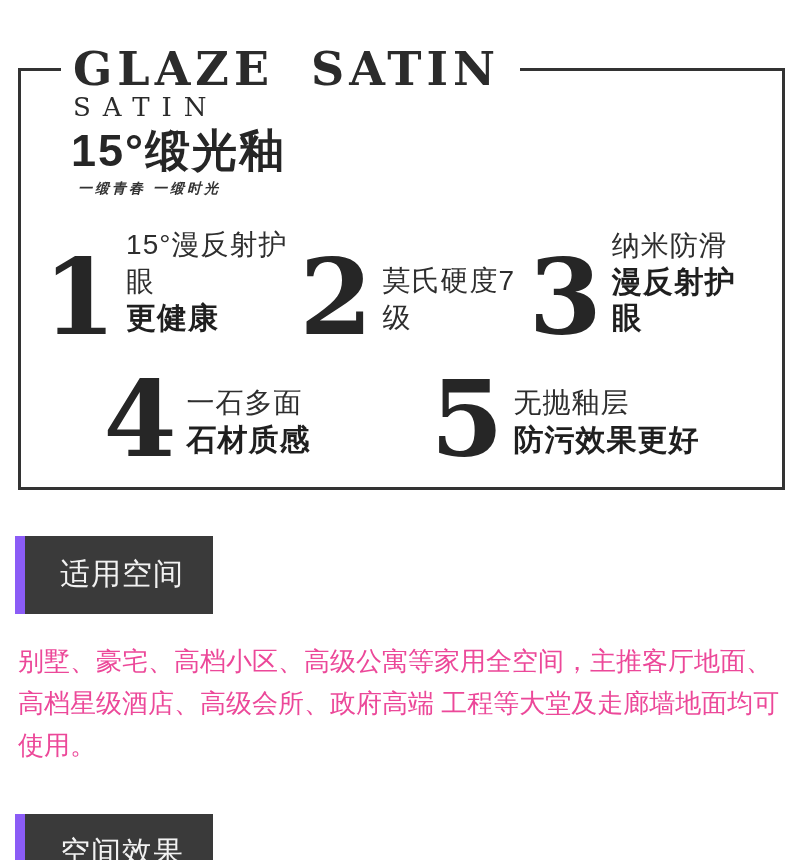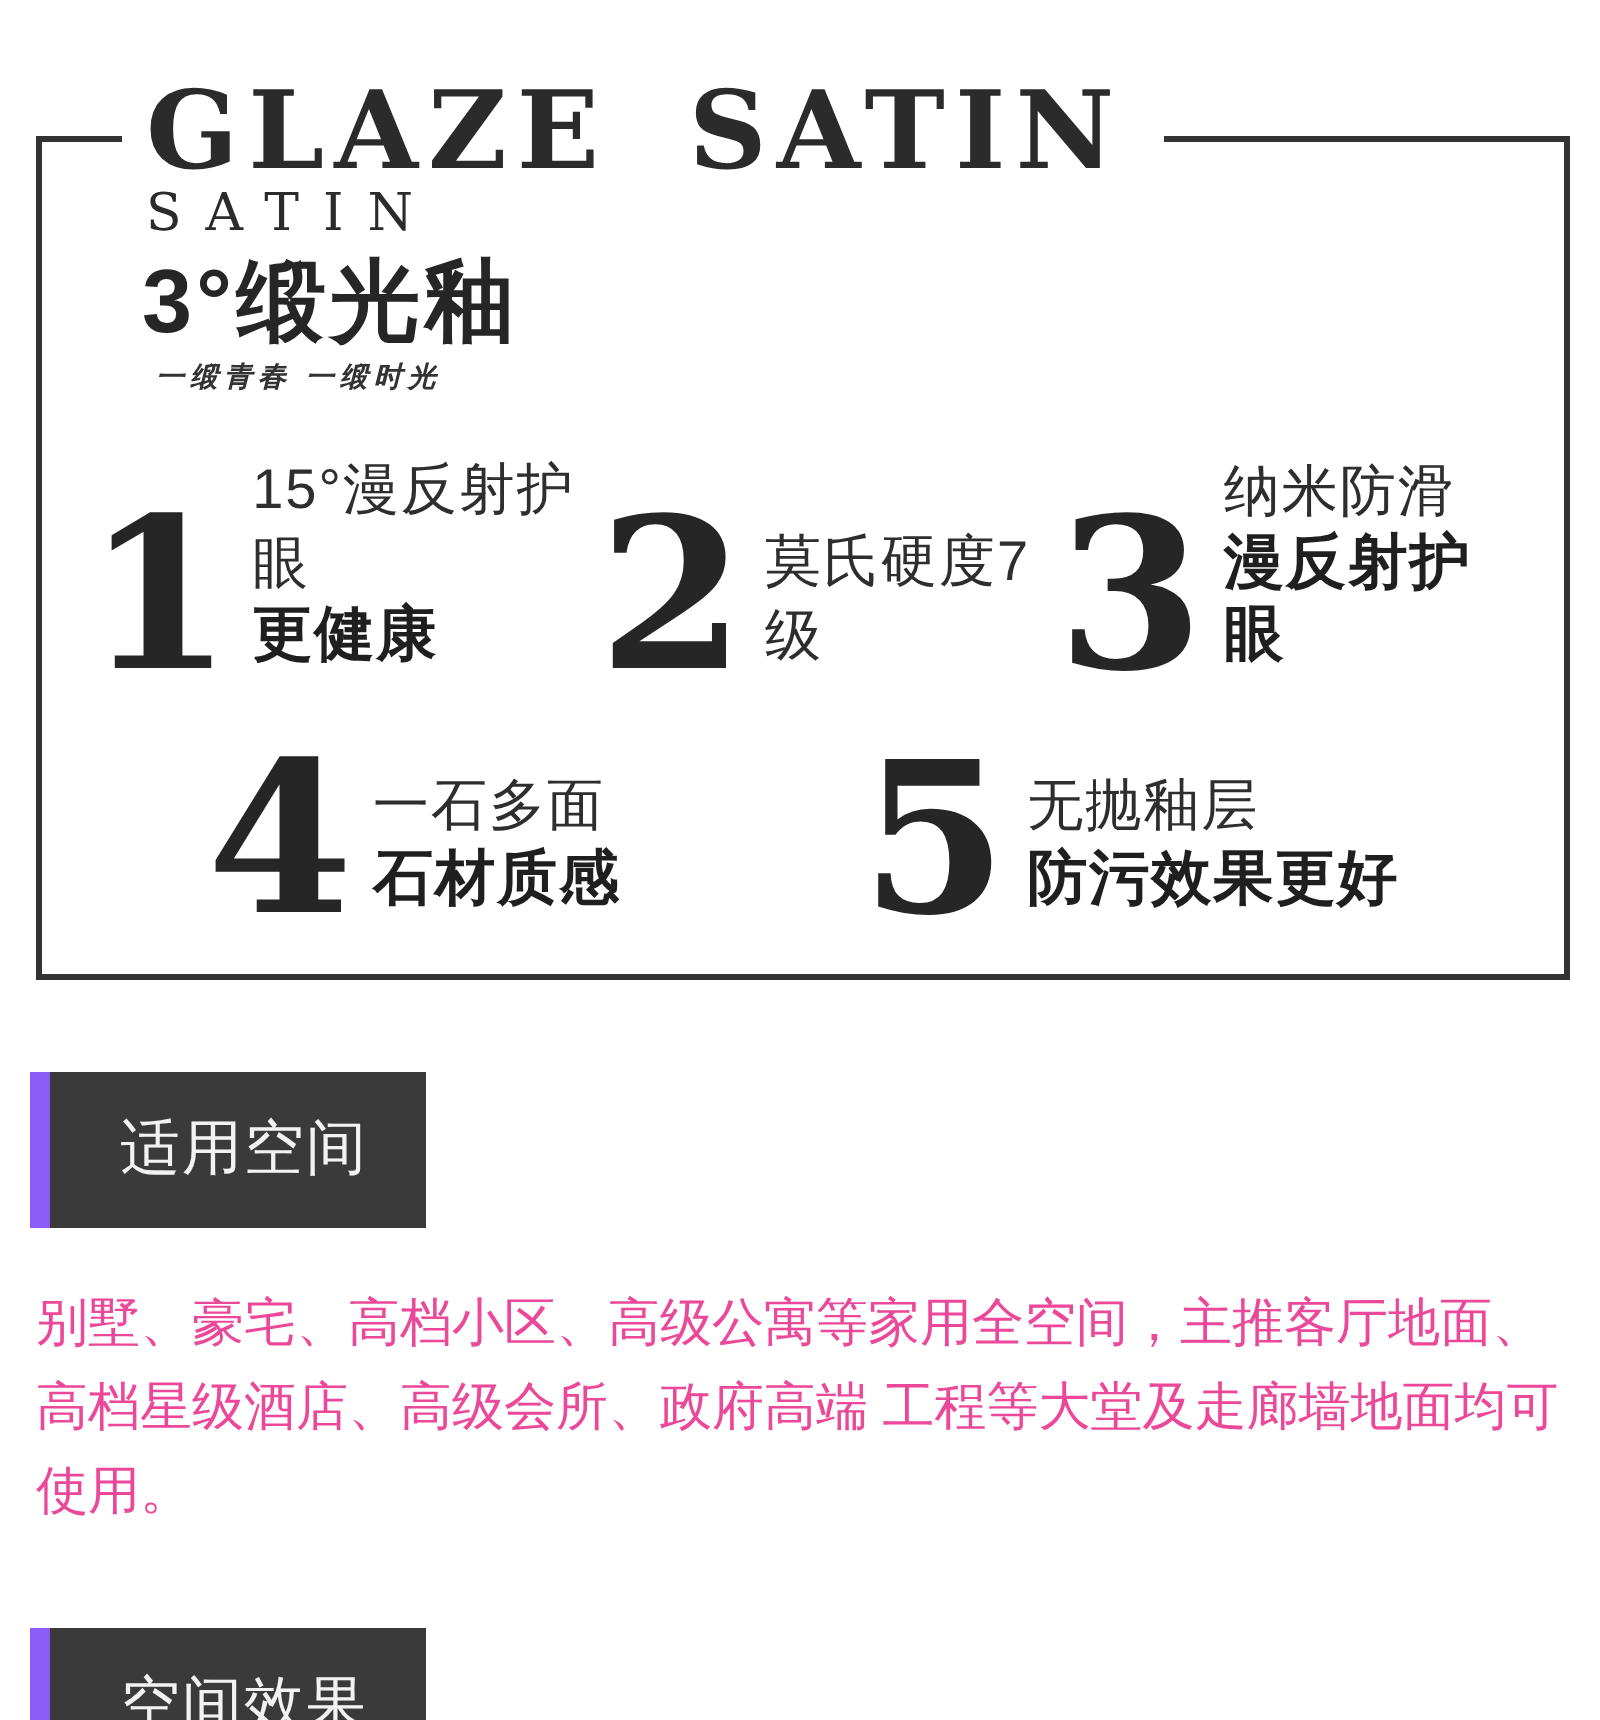--- a/index.html
+++ b/index.html
@@ -19,21 +19,21 @@
     border: 3px solid #333333;
     background: #ffffff;
   }
   .title-en {
     display: inline-block;
     background: #ffffff;
     margin: -38px 0 0 40px;
     padding: 0 20px 0 12px;
     font-family: "DejaVu Serif", "Liberation Serif", serif;
     font-weight: 700;
-    font-size: 54px;
+    font-size: 46px;
     line-height: 1.0;
     letter-spacing: 5px;
     word-spacing: 16px;
     color: #2b2b2b;
     white-space: nowrap;
   }
   .series {
     margin: 2px 0 0 52px;
     font-family: "DejaVu Serif", "Liberation Serif", serif;
     font-size: 26px;
@@ -131,21 +131,21 @@
   }
 </style>
 </head>
 <body>
 
 <div class="page">
 
   <div class="hero-box">
     <span class="title-en">GLAZE SATIN</span>
     <div class="series">SATIN</div>
-    <div class="product-name">3°缎光釉</div>
+    <div class="product-name">15°缎光釉</div>
     <div class="tagline">一缎青春 一缎时光</div>
 
     <div class="features-row row1">
       <div class="feature">
         <div class="feature-number">1</div>
         <div class="feature-text">
           <div class="feature-line1">15°漫反射护眼</div>
           <div class="feature-line2">更健康</div>
         </div>
       </div>

